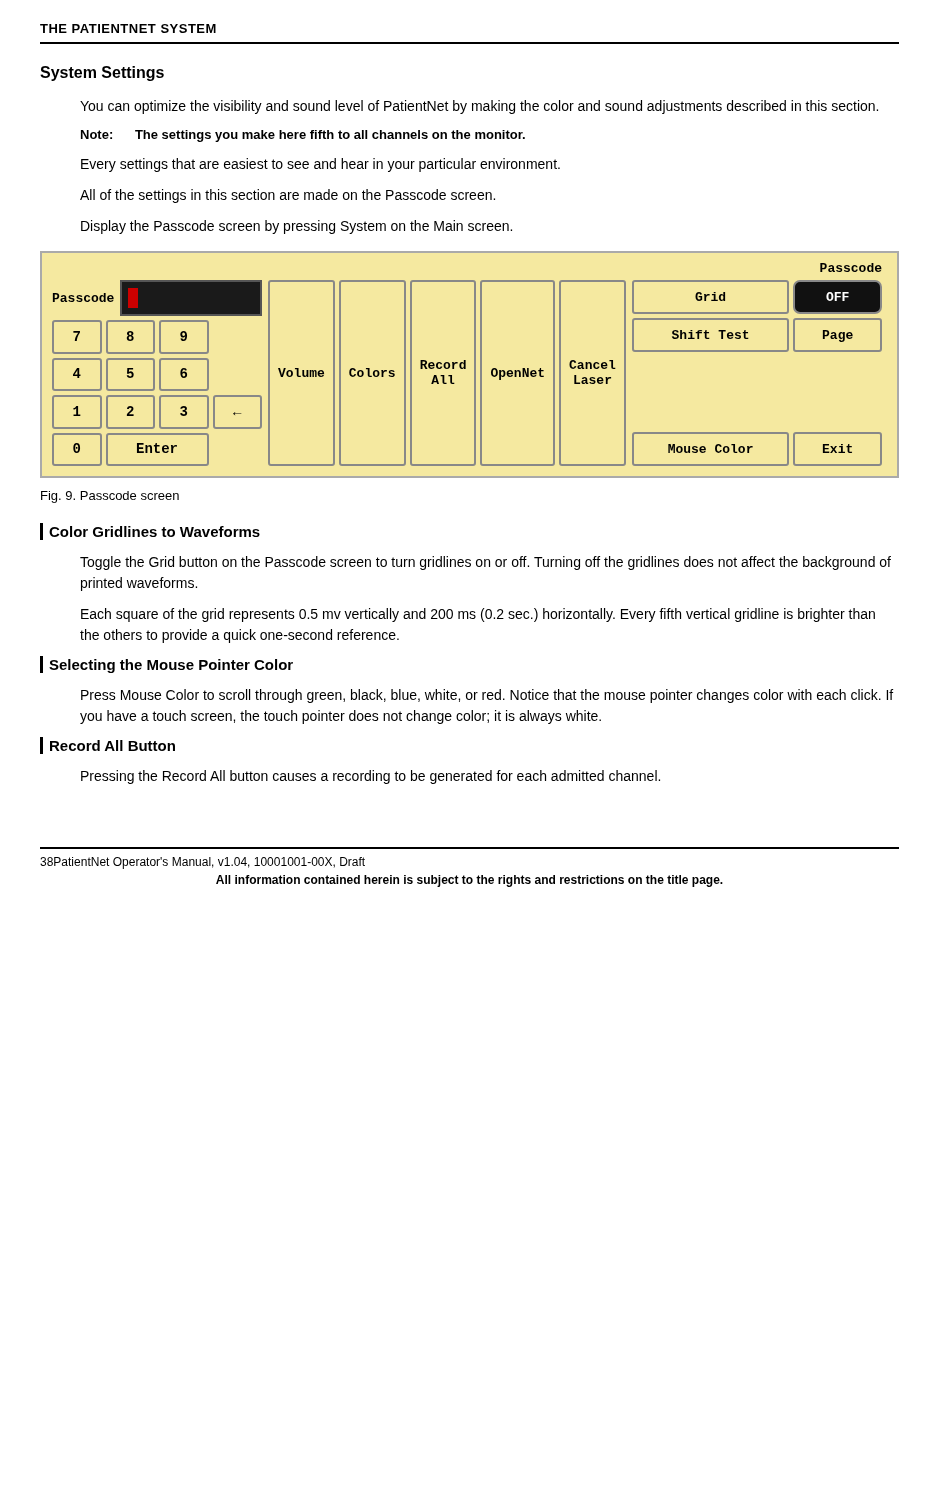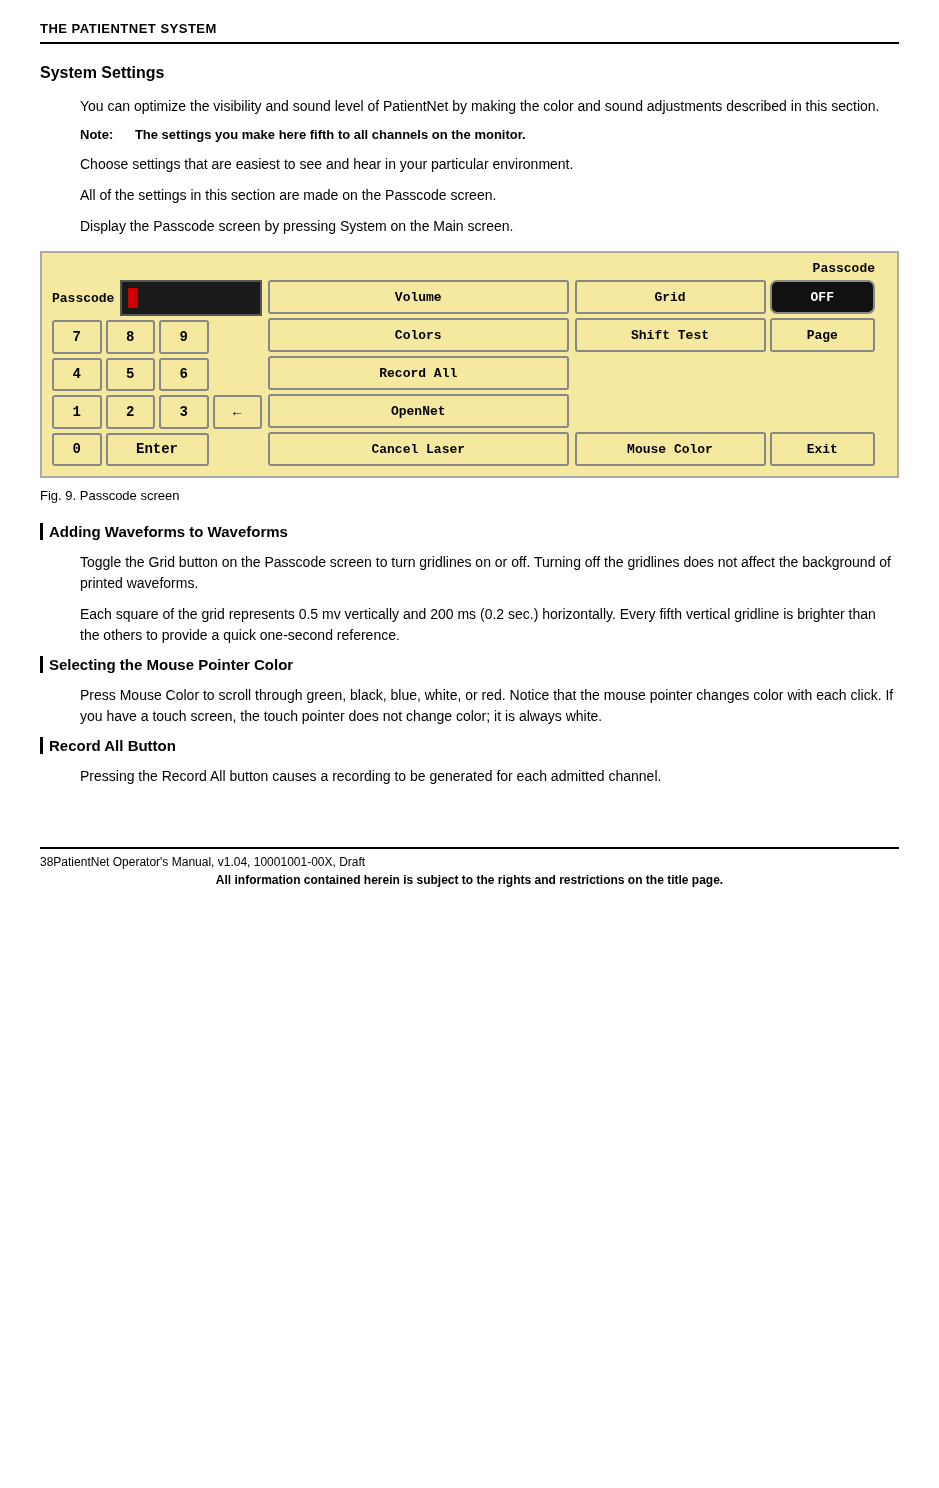--- a/index.html
+++ b/index.html
@@ -78,21 +78,21 @@
       text-align: center;
       font-weight: bold;
       font-size: 12px;
       margin-top: 4px;
     }
     .inline-bold { font-weight: normal; }
     
     .ps-outer {
       border: 2px solid #aaa;
       background: #f5e9a0;
-      padding: 8px 22px 10px 10px;
+      padding: 8px 15px 10px 10px;
       margin: 14px 0 6px 0;
     }
     .ps-top-label {
       text-align: right;
       font-family: 'Courier New', monospace;
       font-weight: bold;
       font-size: 13px;
       margin-bottom: 4px;
     }
     .ps-main {
@@ -102,21 +102,21 @@
     .ps-left-panel {
       width: 210px;
       flex-shrink: 0;
       display: flex;
       flex-direction: column;
       gap: 4px;
     }
     .ps-center-panel {
       flex: 1;
       display: flex;
-      flex-direction: column;
+      flex-direction: row;
       gap: 4px;
     }
     .ps-far-right-panel {
       flex: 1;
       display: flex;
       flex-direction: column;
       gap: 4px;
     }
     .ps-passcode-row {
       display: flex;
@@ -201,21 +201,21 @@
   <div class="section-title" style="margin-top:16px;">System Settings</div>
 
   <div class="body-text">You can optimize the visibility and sound level of PatientNet by making the color and sound adjustments described in this section.</div>
 
   <div class="note-block">
     <span class="note-label">Note:</span>
     &nbsp;&nbsp;&nbsp;&nbsp;
     <span>The settings you make here fifth to all channels on the monitor.</span>
   </div>
 
-  <div class="body-text">Choose settings that are easiest to see and hear in your particular environment.</div>
+  <div class="body-text">Every settings that are easiest to see and hear in your particular environment.</div>
   <div class="body-text">All of the settings in this section are made on the Passcode screen.</div>
   <div class="body-text">
     <span>Display the Passcode screen by pressing </span><span class="inline-bold">System</span><span> on the Main screen.</span>
   </div>
 
   <div class="ps-outer">
     <div class="ps-top-label">Passcode</div>
     <div class="ps-main">
 
       <div class="ps-left-panel">
@@ -277,21 +277,21 @@
         <div class="ps-full-row">
           <div class="ps-cb">Mouse Color</div>
           <div class="ps-cb" style="flex:0.5;">Exit</div>
         </div>
       </div>
     </div>
   </div>
 
   <div class="fig-caption">Fig. 9. Passcode screen</div>
 
-  <div class="subsection-title">Adding Waveforms to Waveforms</div>
+  <div class="subsection-title">Color Gridlines to Waveforms</div>
   <div class="body-text">
     <span>Toggle the </span><span class="inline-bold">Grid</span><span> button on the Passcode screen to turn gridlines on or off. Turning off the gridlines does not affect the background of printed waveforms.</span>
   </div>
   <div class="body-text">Each square of the grid represents 0.5 mv vertically and 200 ms (0.2 sec.) horizontally. Every fifth vertical gridline is brighter than the others to provide a quick one-second reference.</div>
 
   <div class="subsection-title">Selecting the Mouse Pointer Color</div>
   <div class="body-text">
     <span>Press </span><span class="inline-bold">Mouse Color</span><span> to scroll through green, black, blue, white, or red. Notice that the mouse pointer changes color with each click. If you have a touch screen, the touch pointer does not change color; it is always white.</span>
   </div>
 

